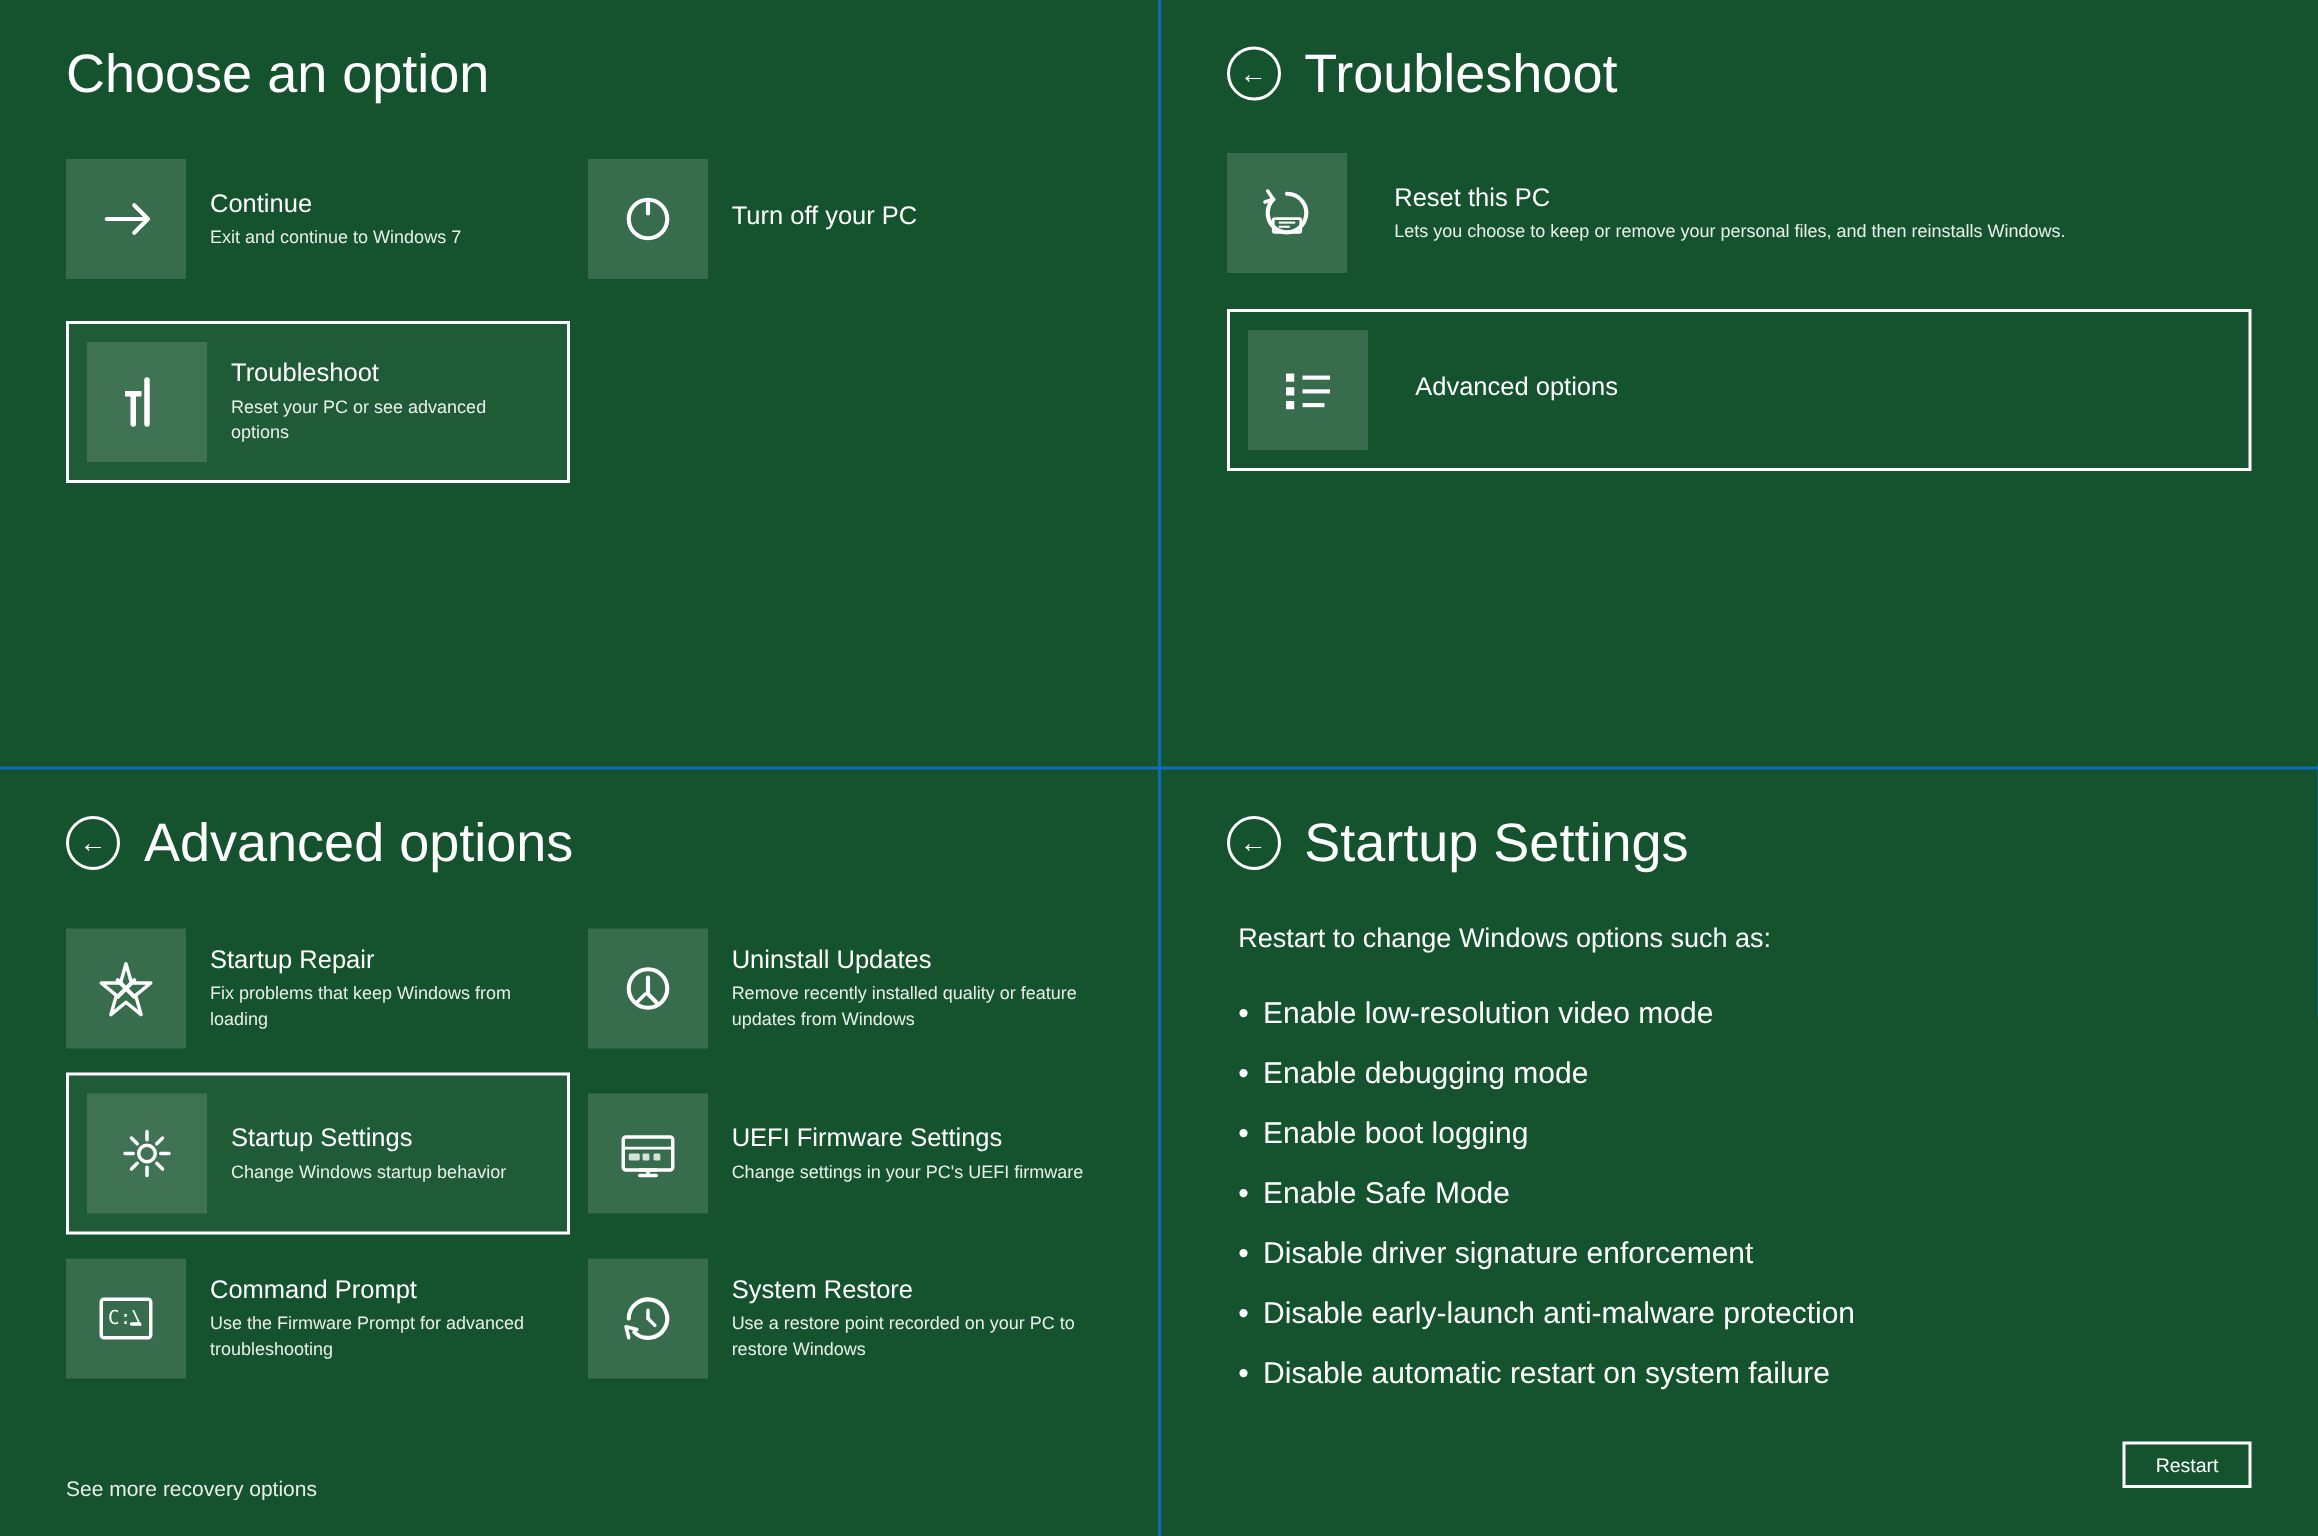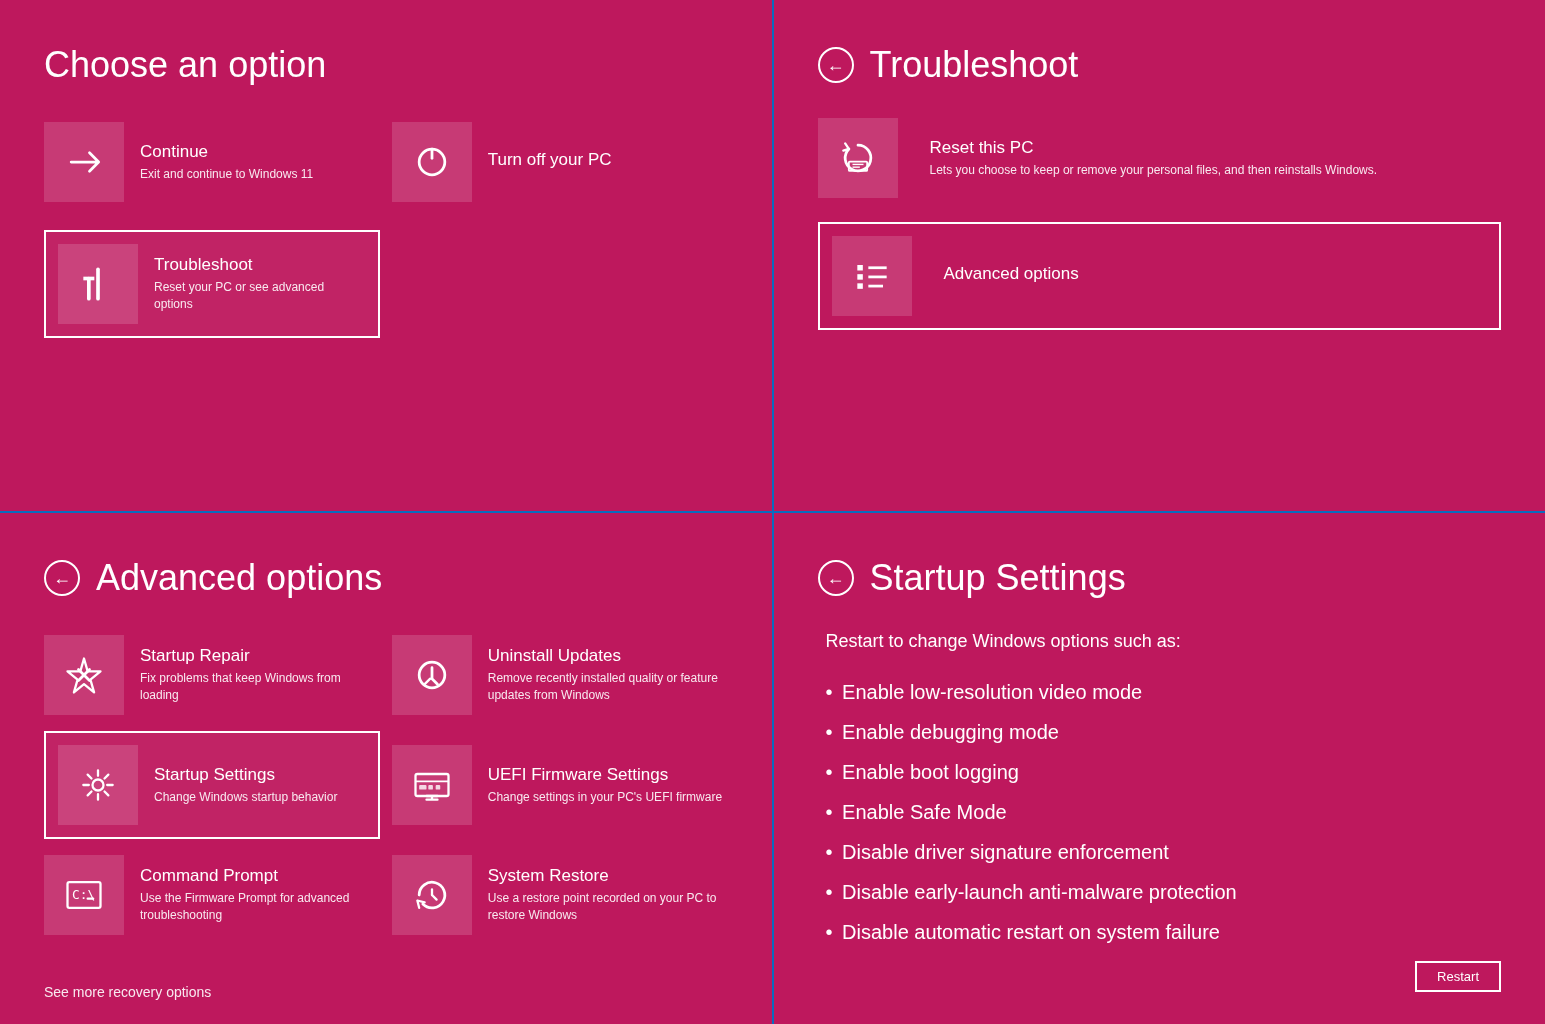--- a/index.html
+++ b/index.html
@@ -9,22 +9,22 @@
       background: #0a6cbf;
       font-family: 'Segoe UI', sans-serif;
       color: white;
       display: grid;
       grid-template-columns: 1fr 1fr;
       grid-template-rows: 1fr 1fr;
       gap: 2px;
       overflow: hidden;
     }
     .panel {
-      background: #be185d;
-      padding: 44px 44px;
+      background: #14532d;
+      padding: 28px 44px;
       position: relative;
       overflow: hidden;
     }
     .panel-title {
       font-size: 36px;
       font-weight: 300;
       margin-bottom: 32px;
       display: flex;
       align-items: center;
       gap: 16px;
@@ -150,21 +150,21 @@
   <div style="display:grid; grid-template-columns:1fr 1fr; gap:12px; align-items:start;">
 
     <div class="option-item">
       <div class="option-icon">
         <svg class="icon-svg" viewBox="0 0 48 48">
             <path d="M10 24h28M30 14l10 10-10 10" stroke="white" stroke-width="3" fill="none" stroke-linecap="round" stroke-linejoin="round"></path>
           </svg>
       </div>
       <div class="option-text">
         <h3>Continue</h3>
-        <p>Exit and continue to Windows 11</p>
+        <p>Exit and continue to Windows 7</p>
       </div>
     </div>
 
     <div class="option-item">
       <div class="option-icon">
         <svg class="icon-svg" viewBox="0 0 48 48">
             <circle cx="24" cy="24" r="14" stroke="white" stroke-width="3" fill="none"></circle>
             <path d="M24 10 v10" stroke="white" stroke-width="3" stroke-linecap="round"></path>
           </svg>
       </div>

